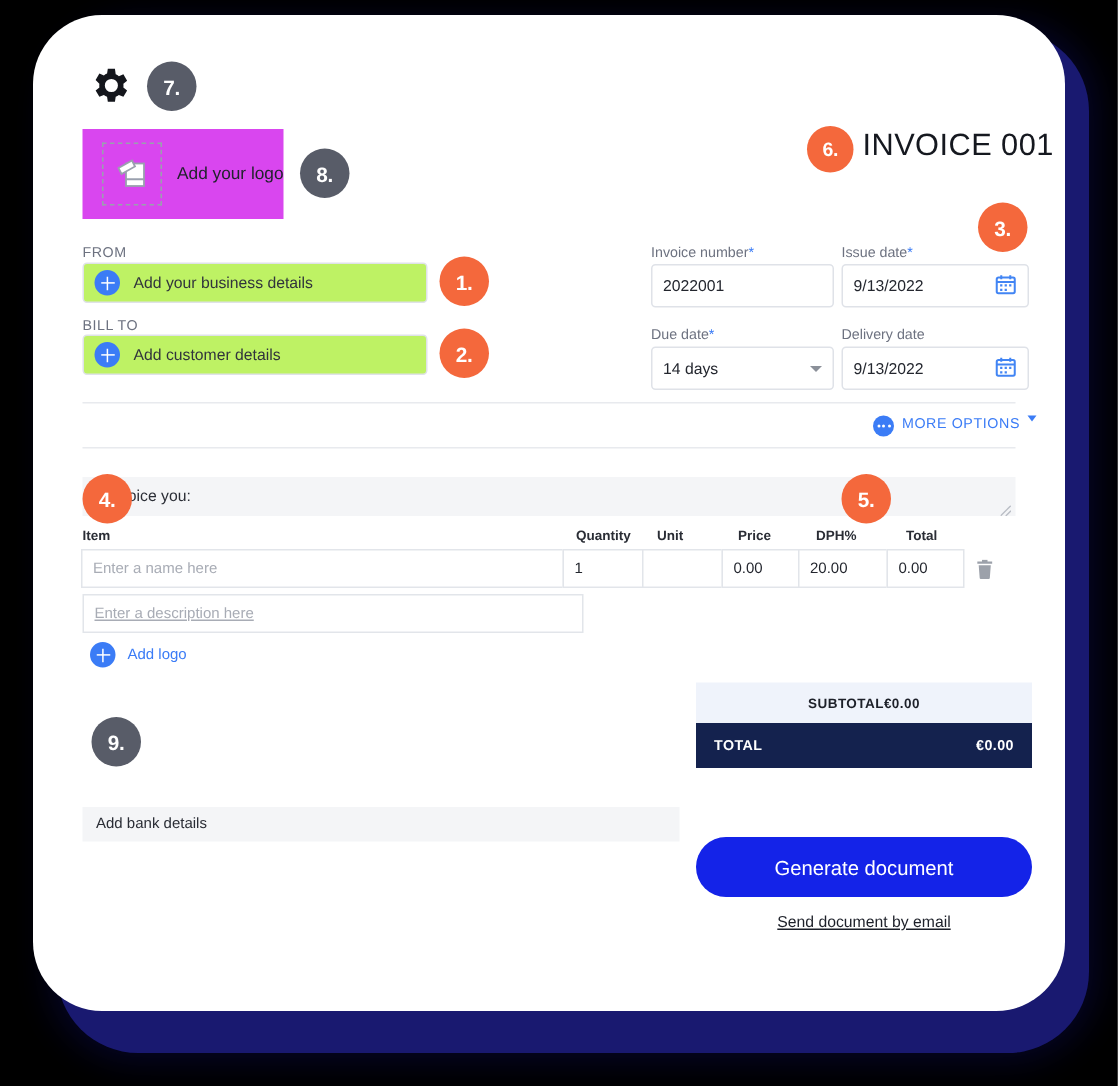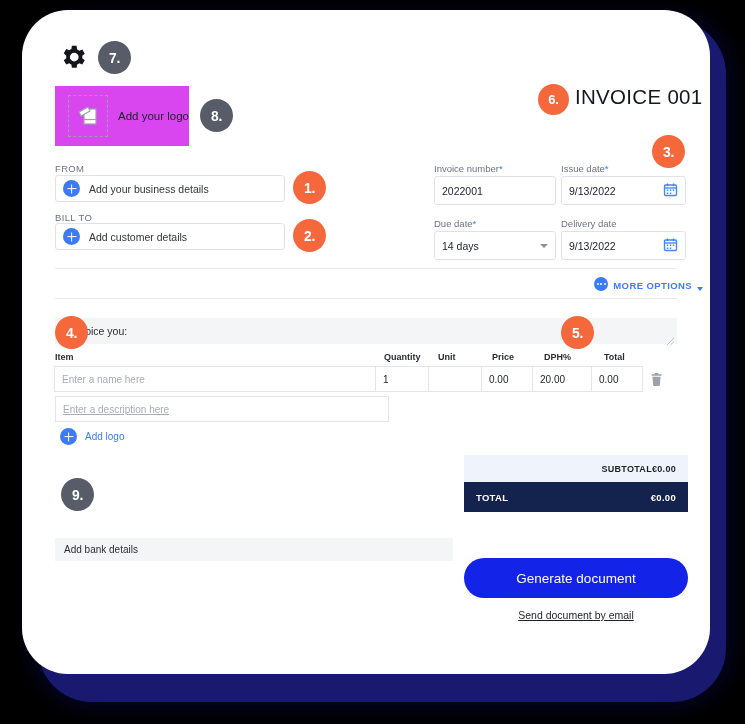--- a/index.html
+++ b/index.html
@@ -62,21 +62,21 @@
   .field-label {
     position: absolute;
     font-size: 9.5px; color: #6d7280;
     letter-spacing: 0.35px;
   }
   .add-box {
     position: absolute;
     height: 27px; width: 230px;
     border: 1px solid #dfe2e8;
     border-radius: 3px;
-    background: #ffffff;
+    background: #bef264;
     display: flex; align-items: center; gap: 9px;
     padding-left: 7px;
   }
   .plus-circle {
     width: 17px; height: 17px; border-radius: 50%;
     background: #3B7CF6;
     position: relative; flex: none;
   }
   .plus-circle::before, .plus-circle::after {
     content: ""; position: absolute; background: #fff;
@@ -108,23 +108,23 @@
   .r-input .val { flex: 1; }
   .cal-icon { flex: none; }
   .caret {
     width: 0; height: 0; flex: none;
     border-left: 4px solid transparent;
     border-right: 4px solid transparent;
     border-top: 4.5px solid #8b9099;
   }
 
   .more-options {
-    position: absolute; right: 42px; top: 277px;
-    display: flex; align-items: flex-end; gap: 5px;
-    font-size: 9.5px; font-weight: bold; color: #3B7CF6;
+    position: absolute; right: 54px; top: 277px;
+    display: flex; align-items: flex-start; gap: 5px;
+    font-size: 9.5px; font-weight: normal; color: #3B7CF6;
     letter-spacing: 0.4px;
   }
   .dots-circle {
     width: 14px; height: 14px; border-radius: 50%;
     background: #3B7CF6;
     display: flex; align-items: center; justify-content: center;
     gap: 1.5px;
   }
   .dots-circle i { width: 2px; height: 2px; border-radius: 50%; background: #fff; display: block; }
   .mo-caret {
@@ -204,21 +204,21 @@
     background: #F4F5F7;
     display: flex; align-items: center; padding-left: 9px;
     font-size: 10px; color: #2a2d35;
   }
 
   
   .tot-sub {
     position: absolute; left: 464px; top: 455px;
     width: 224px; height: 27px;
     background: #EFF3FB;
-    display: flex; align-items: center; justify-content: flex-end;
+    display: flex; align-items: center; justify-content: center;
     padding: 0 12px;
     font-size: 9px; font-weight: bold; color: #1d2029; letter-spacing: 0.3px;
   }
   .tot-main {
     position: absolute; left: 464px; top: 482px;
     width: 224px; height: 30px;
     background: #14224E;
     display: flex; align-items: center; justify-content: space-between;
     padding: 0 12px;
     font-size: 9.5px; font-weight: bold; color: #ffffff; letter-spacing: 0.3px;

